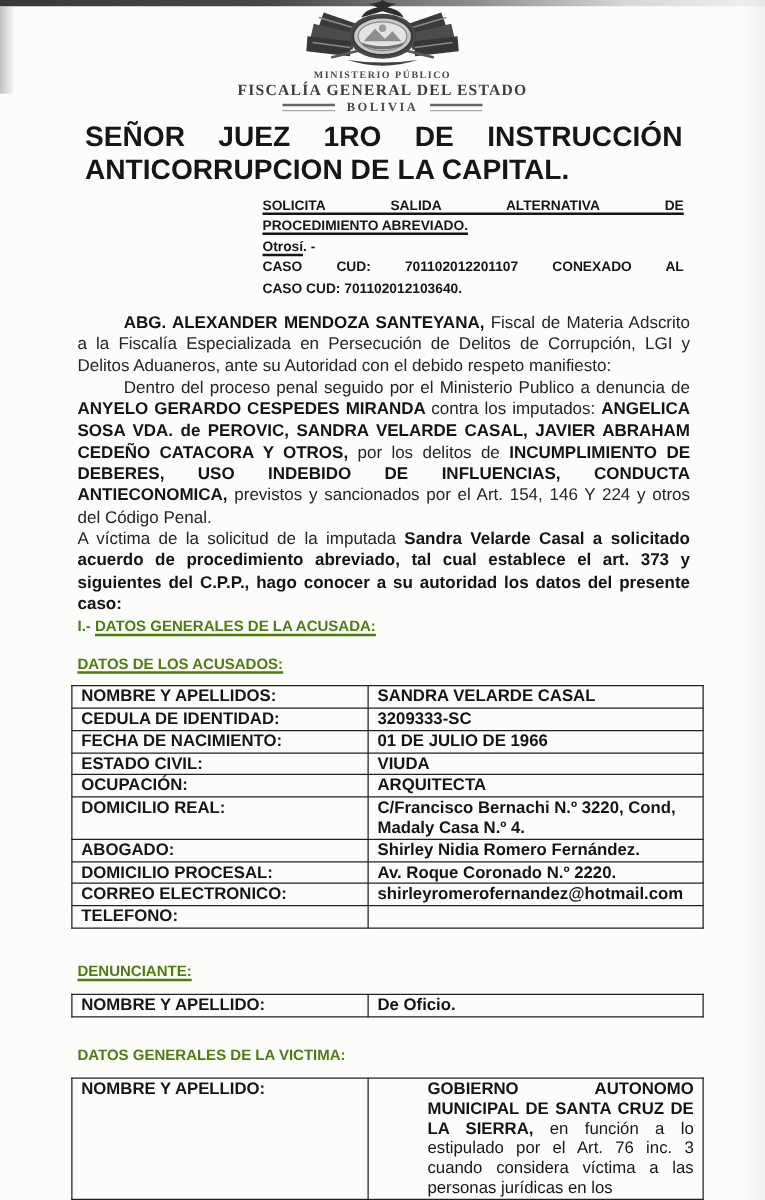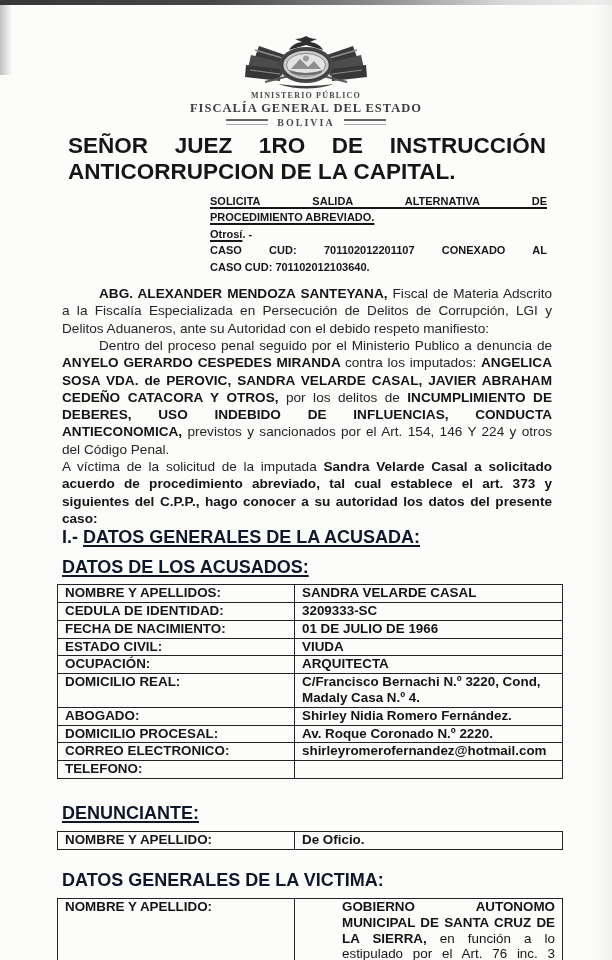--- a/index.html
+++ b/index.html
@@ -17,21 +17,21 @@
   .corner-shade {
     position:absolute; top:5px; left:0; width:12px; height:70px;
     background:linear-gradient(to right, rgba(120,120,120,.45), rgba(120,120,120,0));
   }
   .right-shade {
     position:absolute; top:0; right:0; width:18px; height:100%;
     background:linear-gradient(to left, rgba(90,90,90,.07), rgba(90,90,90,0));
   }
 
   
-  .letterhead { padding-top:12px; text-align:center;margin-top:24px; }
+  .letterhead { padding-top:0; text-align:center; }
   .emblem { display:block; margin:0 auto; filter:blur(.4px); }
   .ministry {
     font-family:"Liberation Serif","DejaVu Serif",serif; font-weight:bold;
     font-size:8px; letter-spacing:1.2px; color:#4a4a4a; line-height:10px; margin-top:1px;
   }
   .institution {
     font-family:"Liberation Serif","DejaVu Serif",serif; font-weight:bold;
     font-size:12.5px; letter-spacing:1px; color:#3d3d3d; line-height:15px;
   }
   .country-row { display:flex; align-items:center; justify-content:center; gap:9px; height:12px; }
@@ -49,21 +49,21 @@
   .subject { margin:9px 65px 0 210px; font-weight:bold; font-size:11px; line-height:16.4px; color:#161616; }
   .uline { text-decoration:underline; text-decoration-thickness:1.5px; text-underline-offset:2px; }
 
   
   .body-text { margin:10px 60px 0 62px; font-size:13.6px; line-height:17.3px; text-align:justify; color:#242424; }
   .body-text p { margin:0; }
   .p-indent { text-indent:37px; }
   .seg-b { font-weight:bold; color:#141414; }
 
   
-  .h-sec { margin:2px 0 0 62px; font-weight:bold; font-size:18px; line-height:17px; color:#0f172a; }
+  .h-sec { margin:2px 0 0 62px; font-weight:bold; font-size:12px; line-height:17px; color:#4d7c0f; }
   .h-acusados { margin-top:13px; }
   .h-denunciante { margin-top:26px; }
   .h-victima { margin-top:22px; }
 
   
   .doc-table { border-collapse:collapse; width:506px; margin:8px 0 0 57px; table-layout:fixed; }
   .doc-table td {
     border:1.6px solid #222; vertical-align:top;
     font-size:13.4px; line-height:15.8px; padding:0 7px 1px 7px; color:#161616;
     overflow:hidden;

